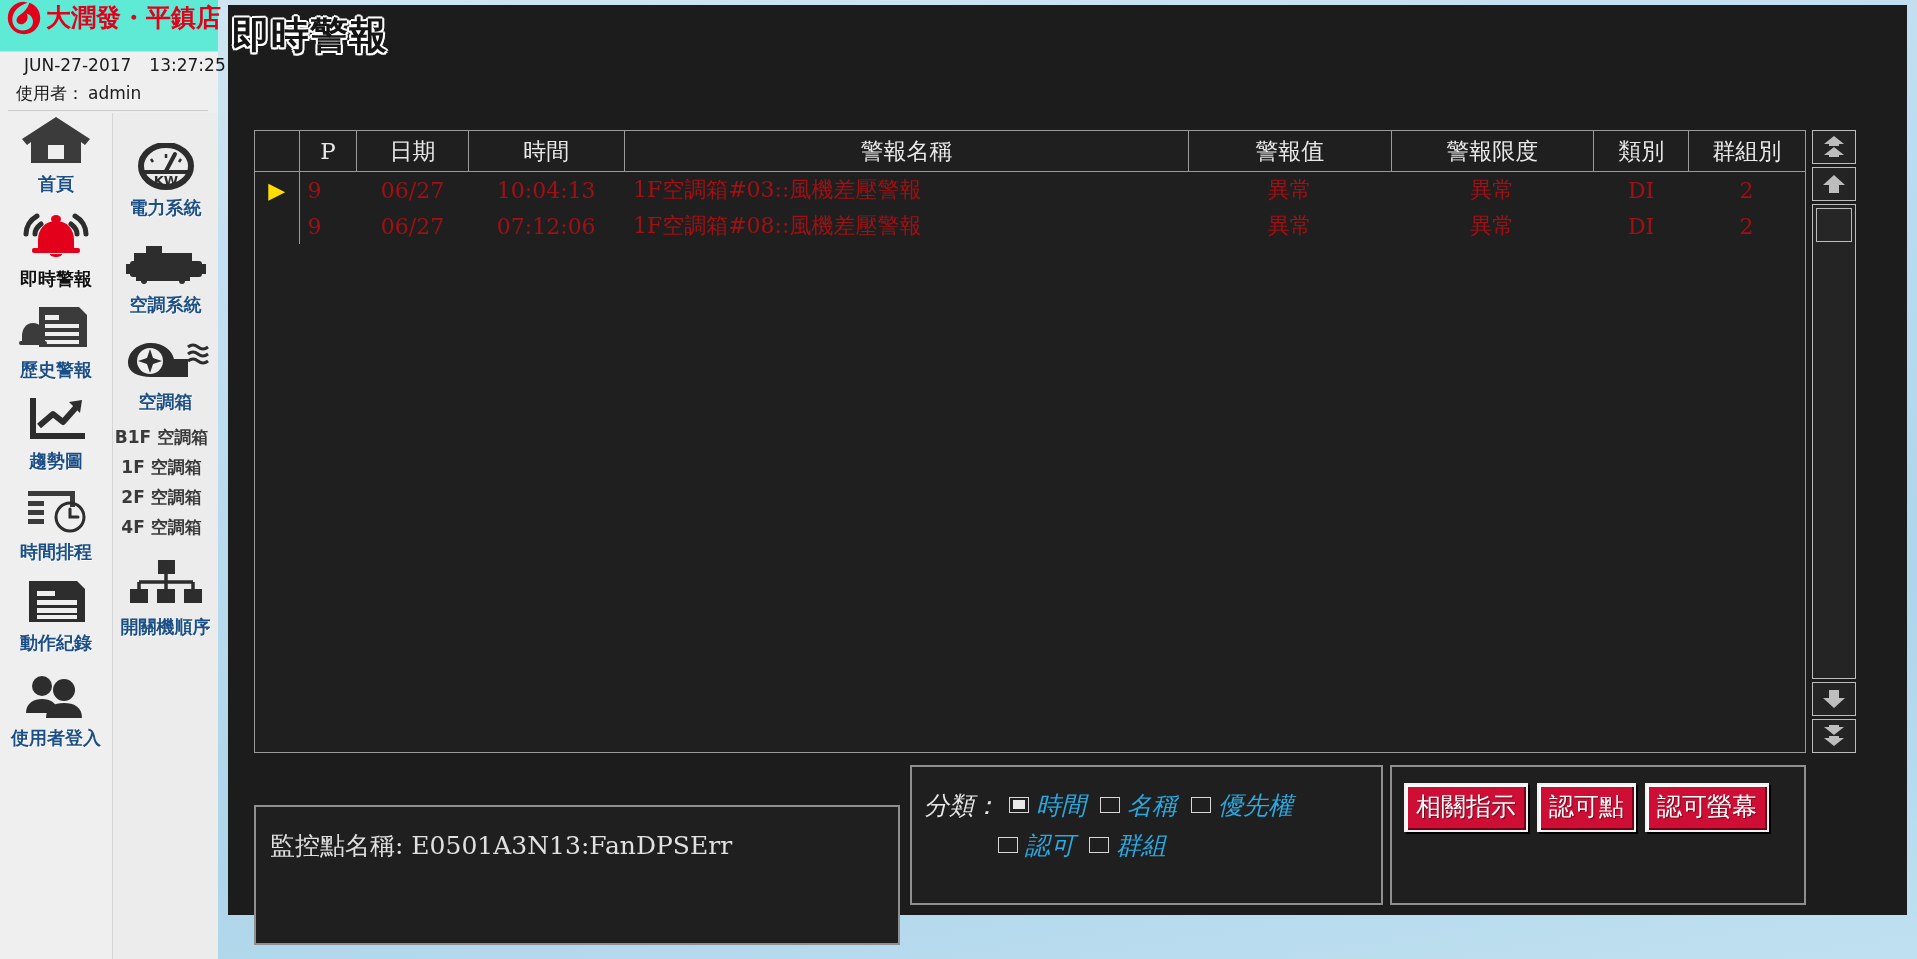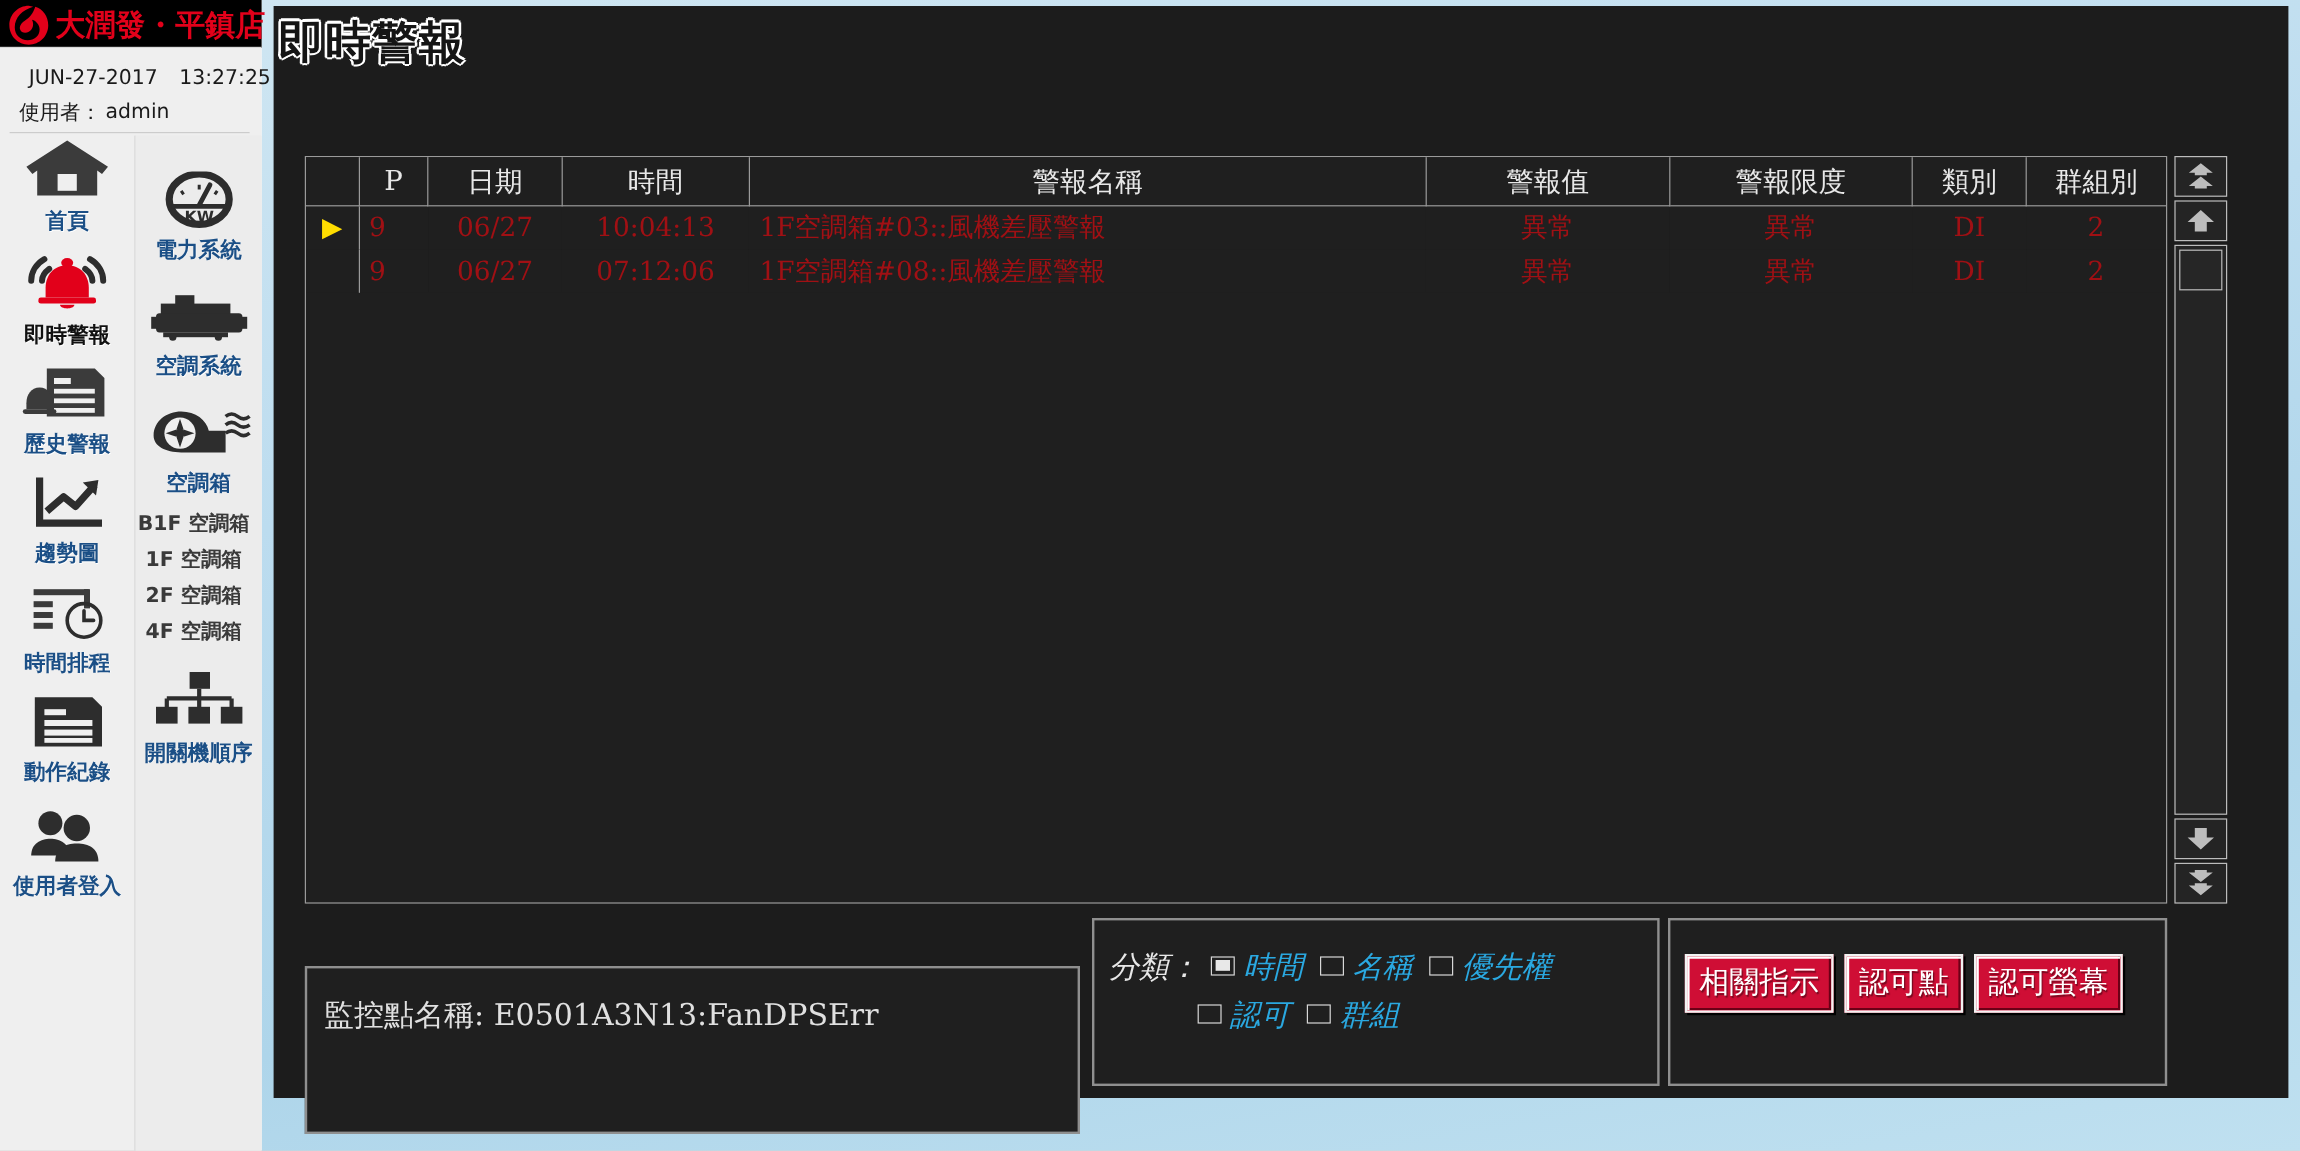--- a/index.html
+++ b/index.html
@@ -11,23 +11,23 @@
   }
   #app{position:relative;width:1917px;height:959px;}
 
   
   #sidebar{
     position:absolute;left:0;top:0;width:218px;height:959px;
     background:#efefef;
     display:flex;flex-direction:column;
   }
   #logo-bar{
-    position:absolute;left:0;top:0;width:218px;height:40px;
-    background:#000000;border-bottom:1px solid #d8d8d8;
-    display:flex;align-items:flex-end;padding-left:6px;box-sizing:border-box;
+    position:absolute;left:0;top:0;width:218px;height:52px;
+    background:#5eead4;border-bottom:1px solid #d8d8d8;
+    display:flex;align-items:flex-start;padding-left:6px;box-sizing:border-box;
   }
   #logo-mark{width:36px;height:36px;flex:0 0 36px;margin-right:4px;}
   #logo-text{
     font-family:"DejaVu Sans","Liberation Sans",sans-serif;
     font-weight:bold;font-size:25px;color:#e2001a;letter-spacing:0px;
     white-space:nowrap;line-height:36px;
   }
   #datetime-row{
     position:absolute;left:0;top:52px;width:218px;height:26px;
     display:flex;align-items:center;
@@ -190,21 +190,20 @@
 
   #actions-inner{
     position:absolute;left:12px;top:16px;display:flex;gap:9px;
   }
   .abtn{
     background:#cf0e35;border:2px solid #f2f2f2;
     box-shadow: inset 2px 2px 0 0 #ffffff, inset -2px -2px 0 0 #6b0016, 2px 2px 0 0 #000000;
     color:#ffffff;font-family:"DejaVu Serif","Liberation Serif",serif;
     font-size:25px;padding:5px 10px 7px 10px;cursor:pointer;white-space:nowrap;
     text-shadow:1px 1px 1px rgba(0,0,0,0.45);
-    margin-top:12px;
   }
 </style>
 </head>
 <body>
 
 <div id="app">
 
   <div id="backdrop"></div>
 
   <div id="sidebar">

